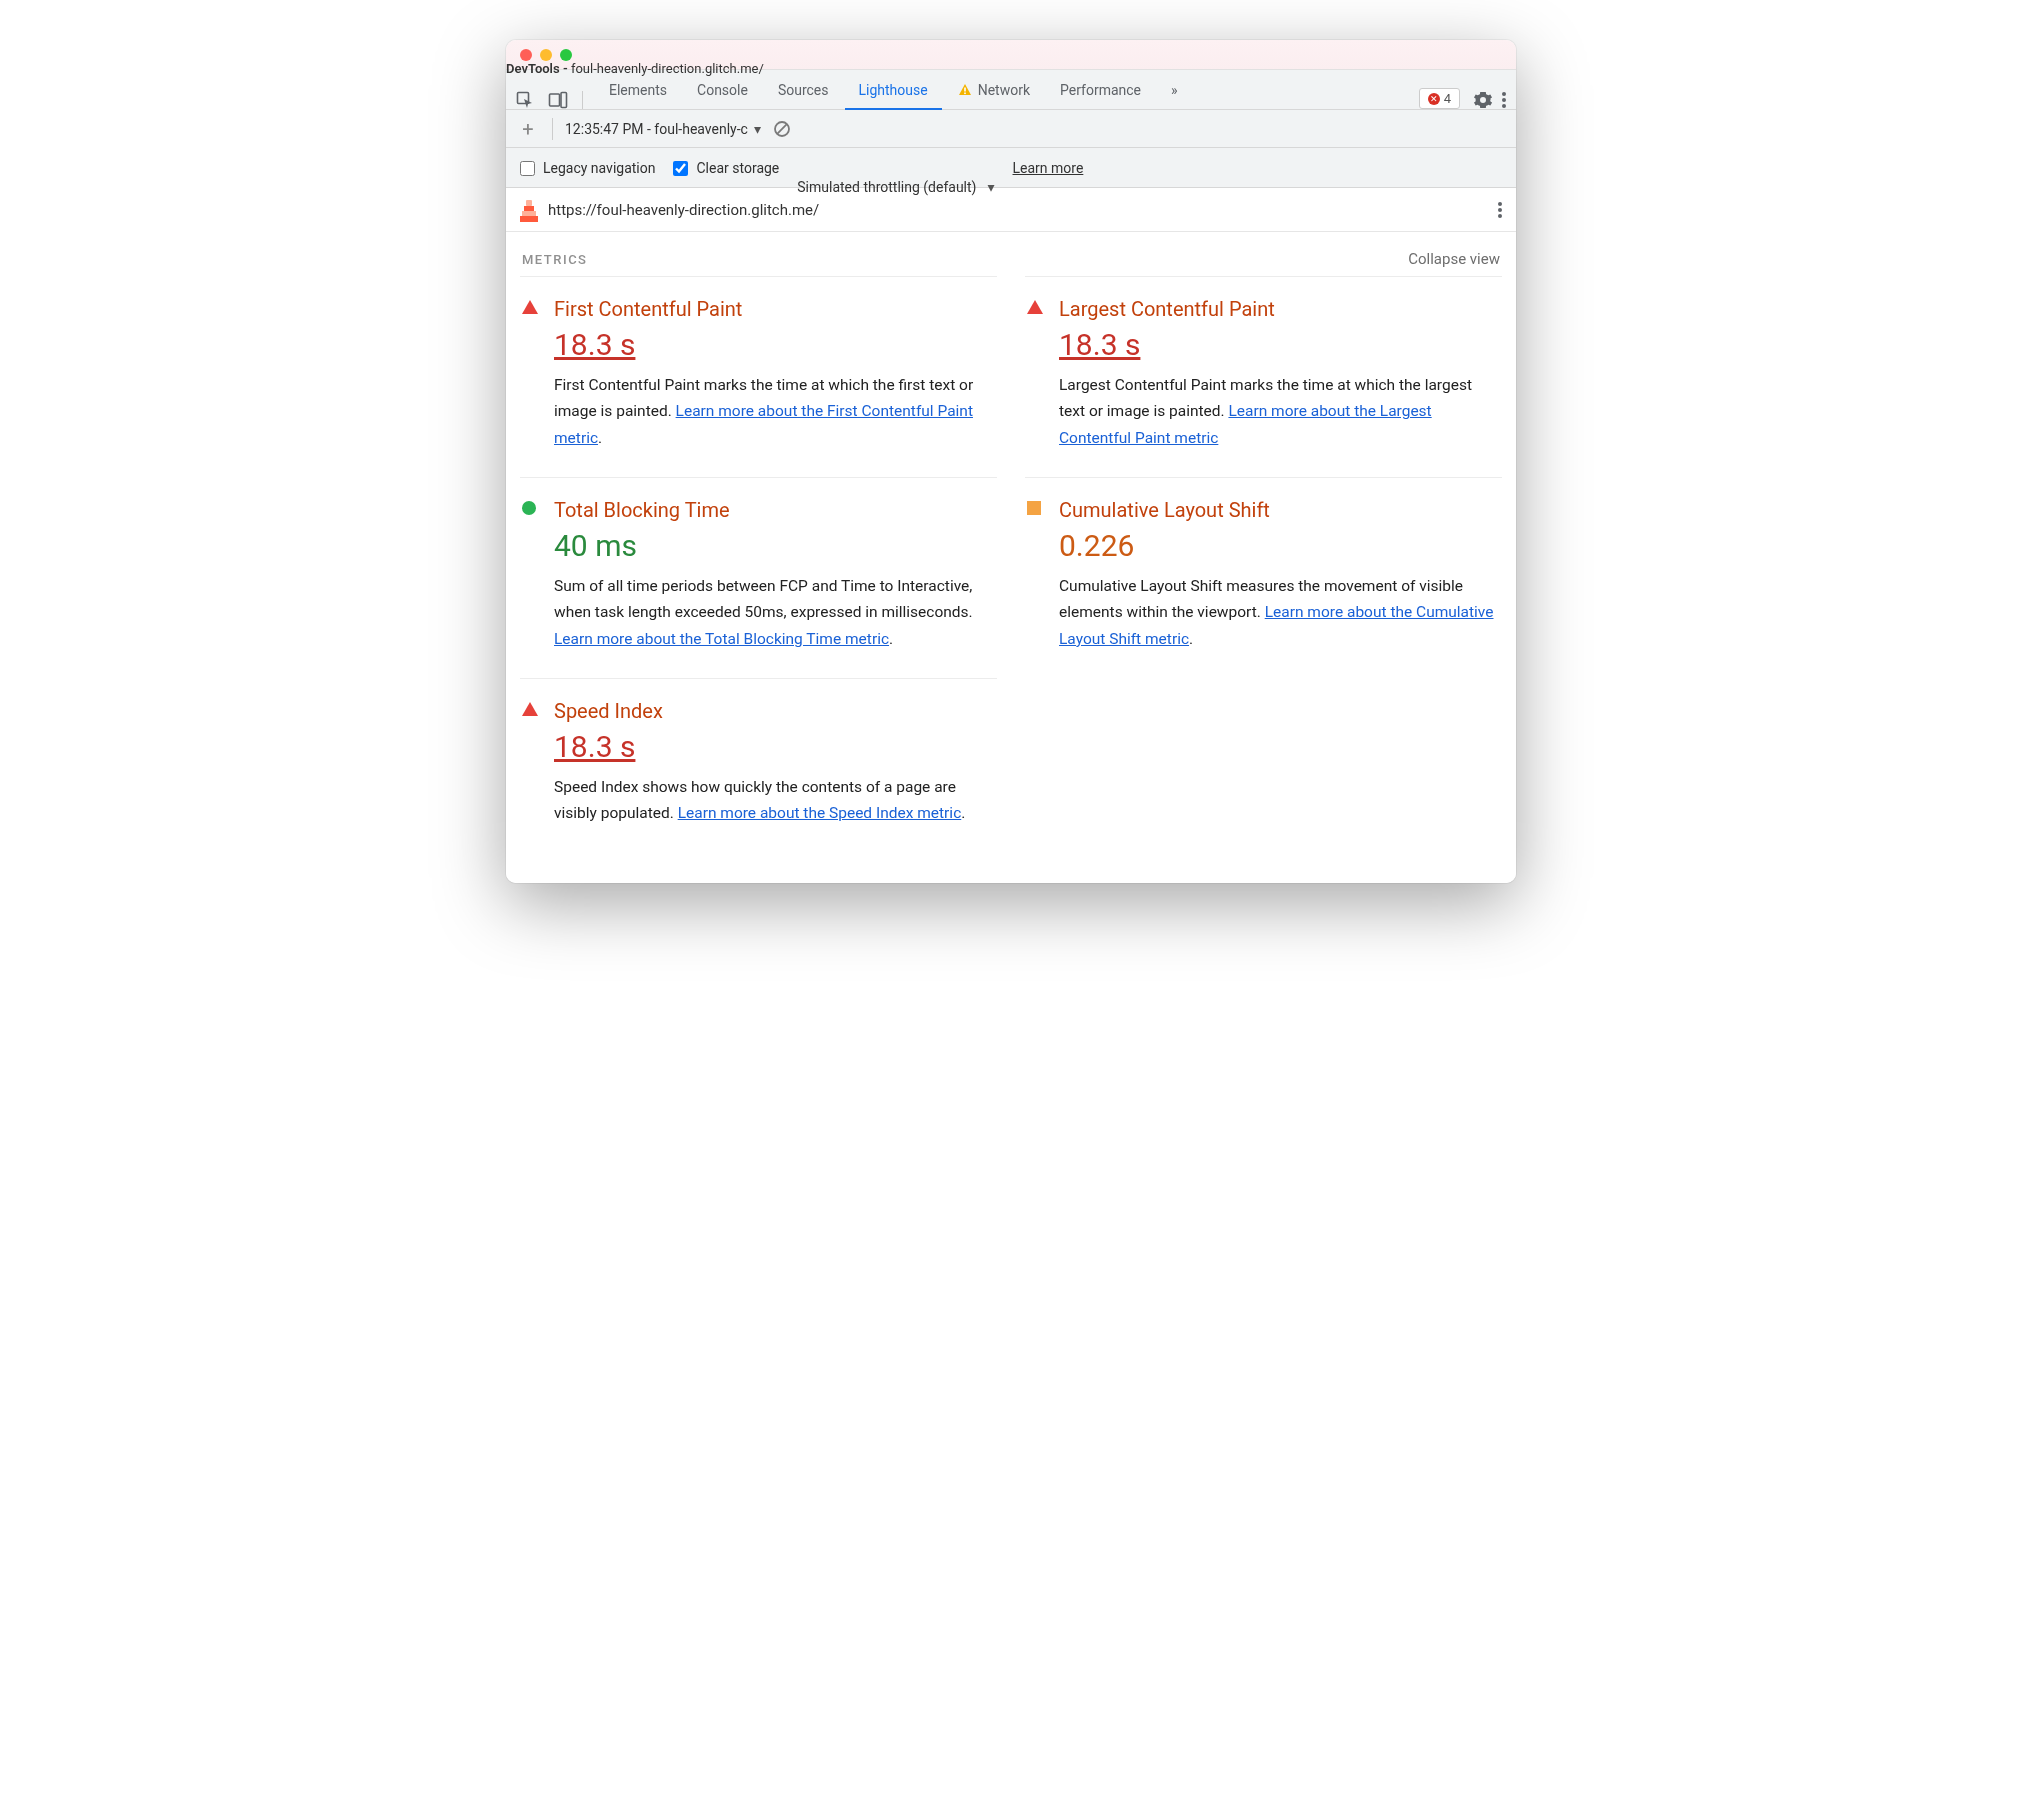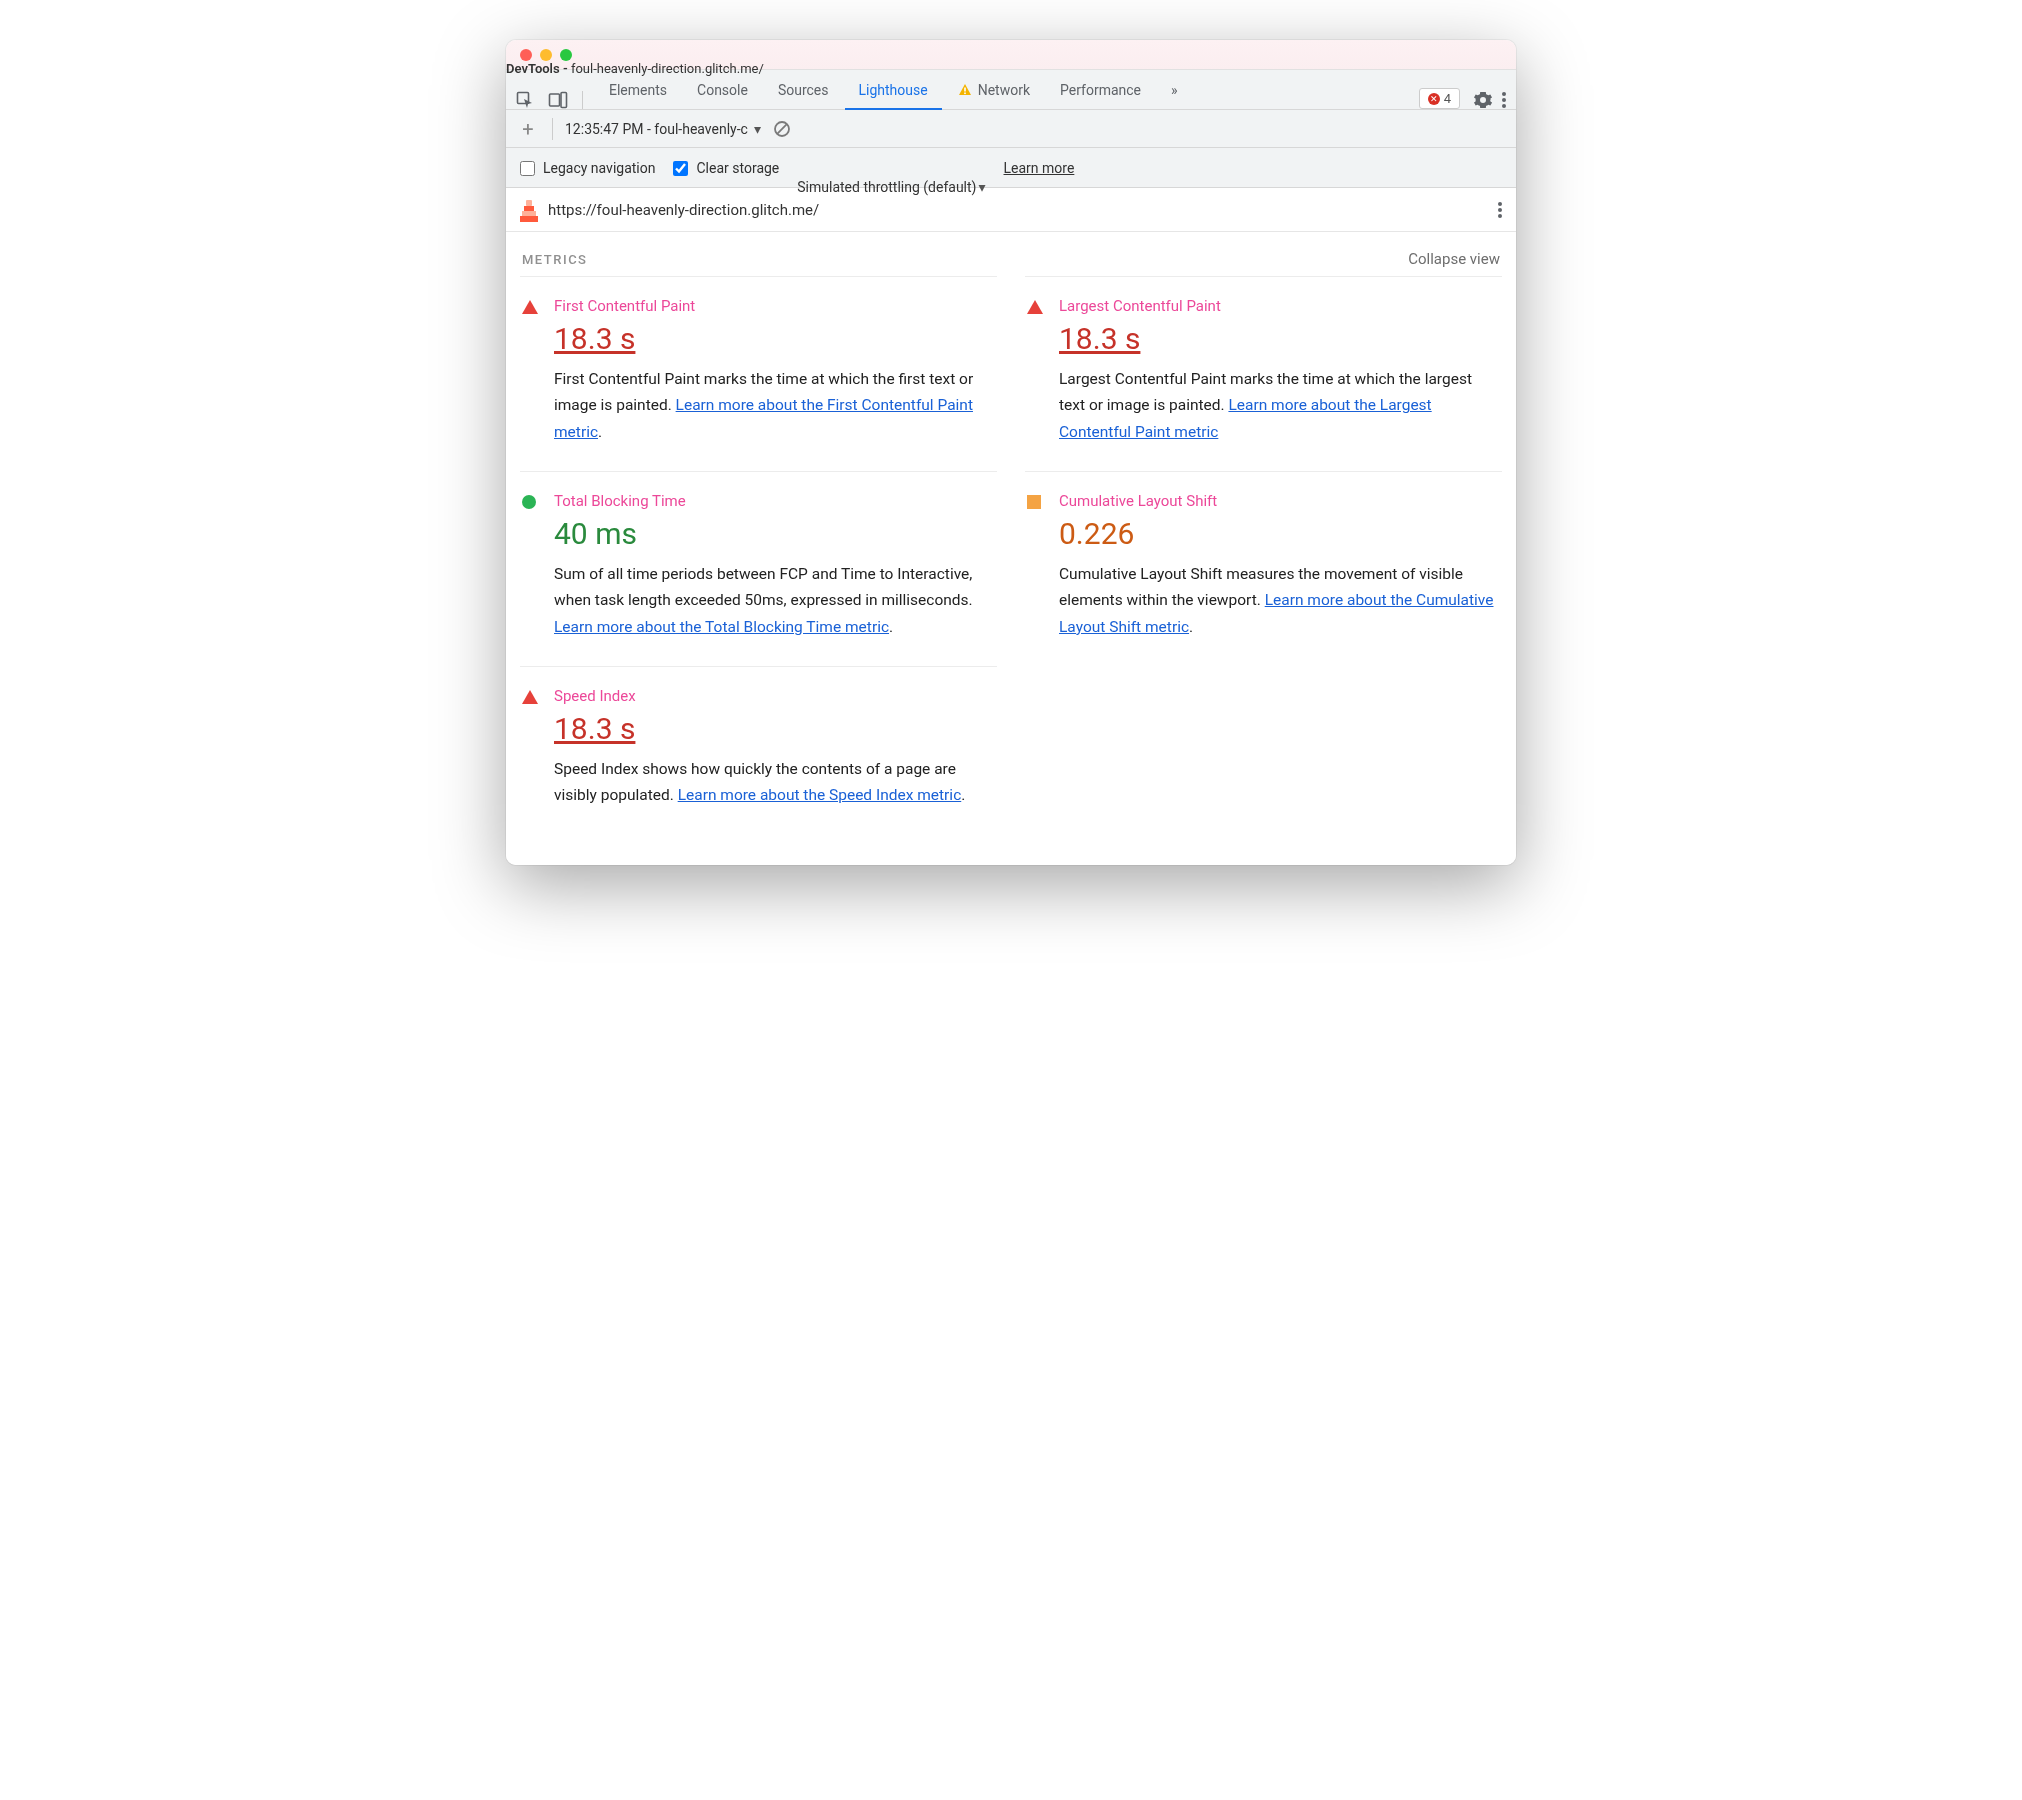--- a/index.html
+++ b/index.html
@@ -52,21 +52,21 @@
   .report-select .chev { color:#555; }
   .noentry { color:#888; }
 
   .opts {
     display:flex; align-items:center; height:40px; padding:0 14px;
     border-bottom:1px solid #d7d7d7; background:#f1f3f4;
     font-size:14px; color:#303030; gap:18px;
   }
   .chk { display:flex; align-items:flex-end; gap:8px; }
   input[type=checkbox] { width:15px; height:15px; }
-  .dd { display:flex; align-items:flex-end; gap:2px; color:#333;margin-top:39px; }
+  .dd { display:flex; align-items:flex-end; gap:11px; color:#333;margin-top:39px; }
   .dd .chev { color:#555; }
   .learn { color:#333; text-decoration:underline; }
 
   .urlbar {
     display:flex; align-items:center; height:44px; padding:0 14px;
     border-bottom:1px solid #e6e6e6; background:#fff; font-size:15px; color:#333; gap:10px;
   }
   .lh-icon { width:18px; height:24px; position:relative; }
   .lh-icon .base { position:absolute; bottom:0; left:0; right:0; height:6px; background:#ff5a3c; }
   .lh-icon .stripe1{position:absolute; bottom:6px; left:2px; right:2px; height:5px; background:#ffb199;}
@@ -81,21 +81,21 @@
 
   .grid { display:grid; grid-template-columns:1fr 1fr; column-gap:28px; }
   .card {
     border-top:1px solid #ececec; padding:20px 2px 26px; display:flex; gap:14px;
   }
   .col-r .card:first-child, .col-l .card:first-child { border-top:1px solid #ececec; }
   .ic { width:18px; padding-top:3px; flex:none; }
   .tri-red { width:0; height:0; border-left:8px solid transparent; border-right:8px solid transparent; border-bottom:14px solid #e6413a; }
   .circ-green { width:14px; height:14px; border-radius:50%; background:#2bb455; }
   .sq-orange { width:14px; height:14px; background:#f4a343; }
-  .card-body h3 { font-size:15px; font-weight:400; color:#ec4899; margin-bottom:6px; }
+  .card-body h3 { font-size:20px; font-weight:400; color:#c2410c; margin-bottom:6px; }
   .metric-val { font-size:30px; font-weight:400; margin:4px 0 10px; }
   .val-red { color:#c63229;text-decoration:underline; }
   .val-green { color:#2a8a3d; }
   .val-orange { color:#cc5b14; }
   .desc { font-size:15.5px; line-height:1.7; color:#222; }
   a.link { color:#1a61d6; text-decoration:underline; }
 
   svg { display:block; }
 </style>
 </head>

